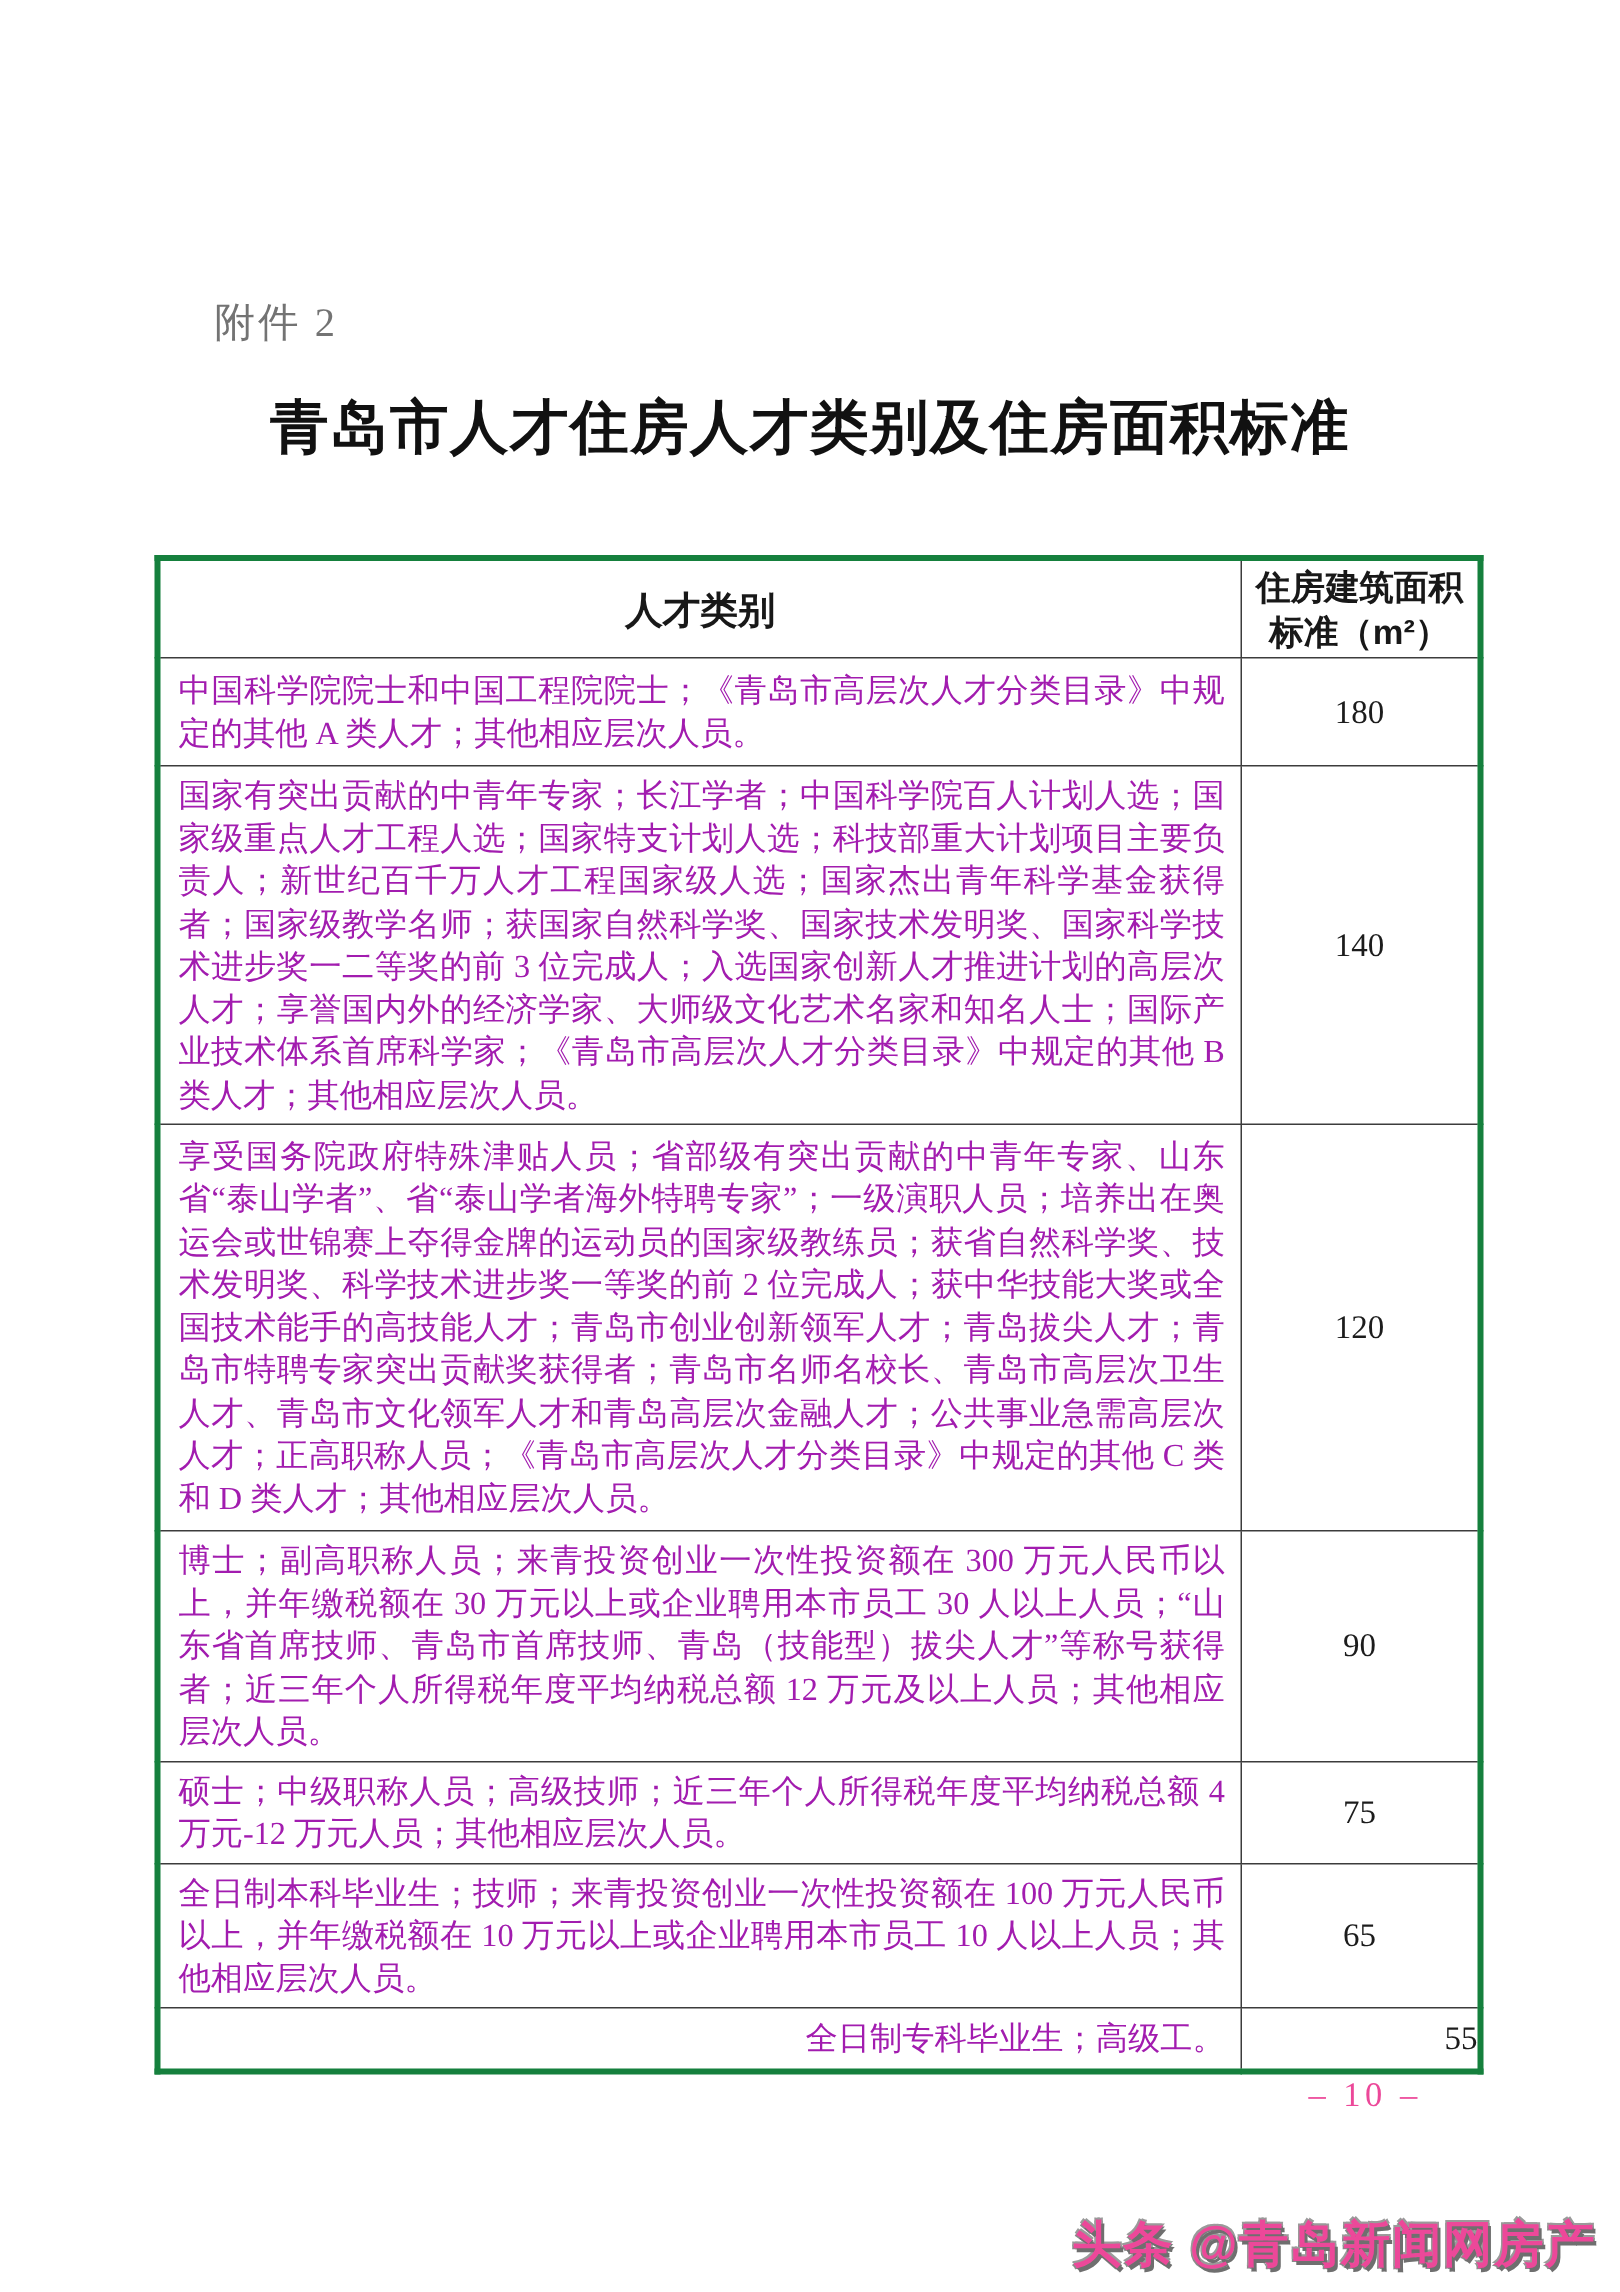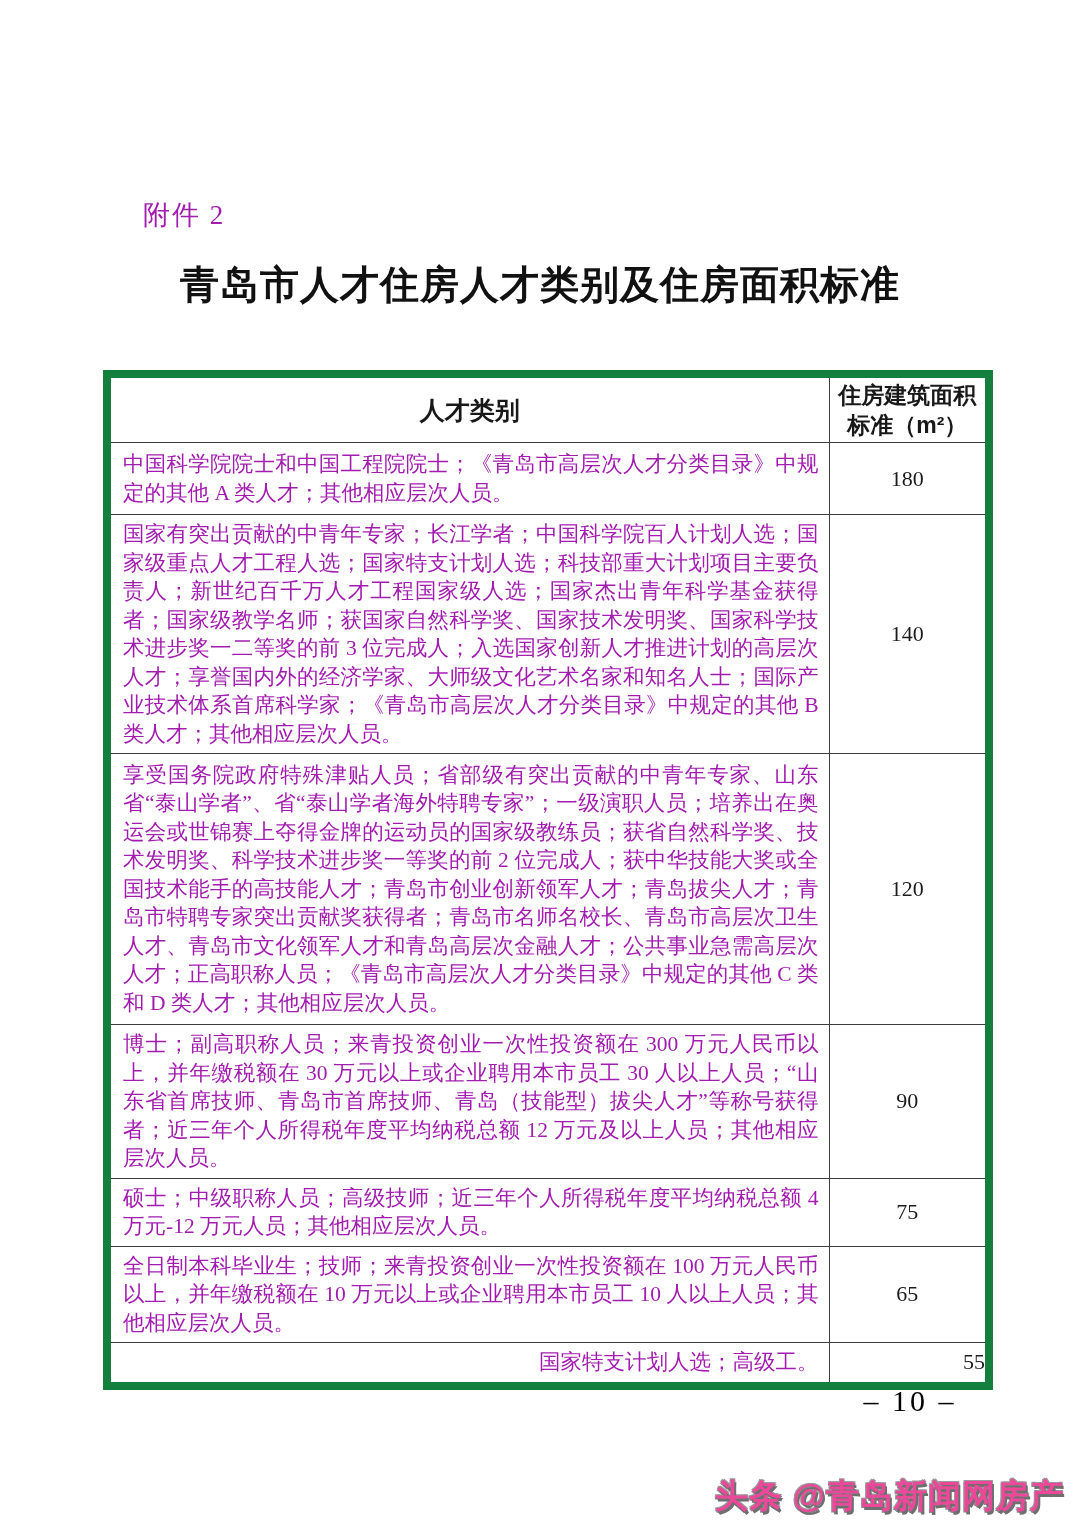--- a/index.html
+++ b/index.html
@@ -13,21 +13,21 @@
     font-family: "Liberation Serif", "DejaVu Serif", serif;
     color: #1f1f1f;
   }
   .attachment-label {
     position: absolute;
     left: 143px;
     top: 197px;
     font-size: 27px;
     font-weight: 400;
     letter-spacing: 2px;
-    color: #a21caf;
+    color: #737373;
   }
   .doc-title {
     position: absolute;
     left: 0;
     top: 258px;
     width: 100%;
     text-align: center;
     font-size: 39px;
     font-weight: 700;
     letter-spacing: 1px;
@@ -40,21 +40,21 @@
     top: 370px;
     width: 882px;
     border-collapse: collapse;
     table-layout: fixed;
   }
   table.std-table th,
   table.std-table td {
     border: 1px solid #3c3c3c;
     vertical-align: middle;
   }
-  table.std-table { border: 8px solid #15803d; }
+  table.std-table { border: 4px solid #15803d; }
   col.c-cat { width: 722px; }
   col.c-area { width: 160px; }
   th.h-cat {
     height: 62px;
     font-size: 25px;
     font-weight: 700;
     text-align: center;
     font-family: "Liberation Sans", "DejaVu Sans", sans-serif;
     color: #181818;
   }
@@ -86,23 +86,23 @@
   tr.r3 td { height: 120px; margin-left: 48px; }
   tr.r4 td { height: 64px; }
   tr.r5 td { height: 86px; }
   tr.r6 td { height: 42px; text-align: right; }
   .page-number {
     position: absolute;
     left: 830px;
     top: 1384px;
     width: 160px;
     text-align: center;
-    font-size: 30px;
+    font-size: 23px;
     letter-spacing: 3px;
-    color: #000000;
+    color: #ec4899;
   }
   .watermark {
     position: absolute;
     right: 16px;
     top: 1474px;
     font-size: 33px;
     font-weight: 700;
     font-family: "Liberation Sans", "DejaVu Sans", sans-serif;
     color: #ec4899;
     letter-spacing: 1px;
@@ -154,21 +154,21 @@
       </tr>
       <tr class="r4">
         <td class="cat">硕士；中级职称人员；高级技师；近三年个人所得税年度平均纳税总额 4 万元-12 万元人员；其他相应层次人员。</td>
         <td class="area">75</td>
       </tr>
       <tr class="r5">
         <td class="cat">全日制本科毕业生；技师；来青投资创业一次性投资额在 100 万元人民币以上，并年缴税额在 10 万元以上或企业聘用本市员工 10 人以上人员；其他相应层次人员。</td>
         <td class="area">65</td>
       </tr>
       <tr class="r6">
-        <td class="cat">国家特支计划人选；高级工。</td>
+        <td class="cat">全日制专科毕业生；高级工。</td>
         <td class="area">55</td>
       </tr>
     </tbody>
   </table>
 
   <div class="page-number">– 10 –</div>
 
   <div class="watermark">头条 @青岛新闻网房产</div>
 
 </div>

